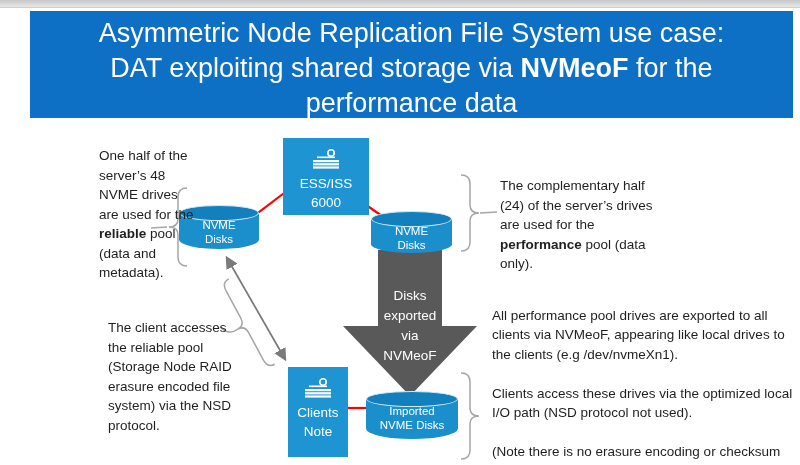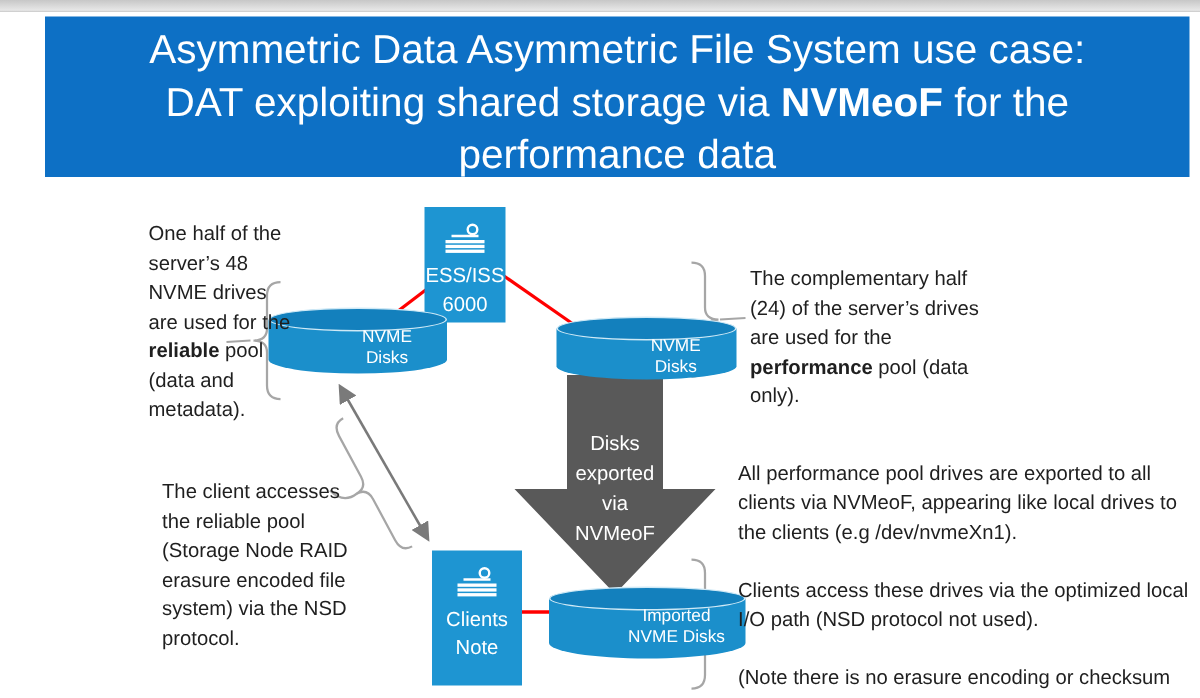--- a/index.html
+++ b/index.html
@@ -20,21 +20,20 @@
   .conn{position:absolute;left:0;top:0;z-index:1;}
   .node{
     position:absolute;background:#1e95d2;color:#fff;text-align:center;z-index:2;
     display:flex;flex-direction:column;align-items:center;
   }
   .node .nlabel{font-size:13.5px;line-height:19px;margin-top:4px;}
   .server-icon{margin-top:10px;}
   .cyl{
     position:absolute;background:#1b8fcb;z-index:2;color:#fff;text-align:center;
     border-radius:0 0 50% 50% / 0 0 26% 26%;
-    padding-left:39px;
   }
   .cyl::before{
     content:"";position:absolute;left:0;right:0;top:-8px;height:16px;
     background:#1380bd;border:1.5px solid #cfe9f6;border-radius:50%;box-sizing:border-box;
   }
   .cyl .clabel{position:relative;font-size:11.5px;line-height:14px;padding-top:5px;}
   .export-label{
     position:absolute;left:358px;top:286px;width:104px;z-index:3;
     color:#fff;font-size:13.5px;line-height:20px;text-align:center;white-space:pre-line;
   }
@@ -45,21 +44,21 @@
   .note p{margin:0;}
 </style>
 </head>
 <body>
 
 <div class="stage">
 
   <div class="top-divider"></div>
 
   <div class="title-banner">
-    <div>Asymmetric Data Asymmetric File System use case:</div>
+    <div>Asymmetric Node Replication File System use case:</div>
     <div><span>DAT exploiting shared storage via </span><b>NVMeoF</b><span> for the</span></div>
     <div>performance data</div>
   </div>
 
   <svg class="conn" width="800" height="465" viewBox="0 0 800 465">
     <defs>
       <marker id="arr" viewBox="0 0 10 10" refX="8" refY="5" markerWidth="7.5" markerHeight="7.5" orient="auto-start-reverse">
         <path d="M0,0 L10,5 L0,10 z" fill="#7a7a7a"></path>
       </marker>
     </defs>
@@ -79,21 +78,21 @@
     <line x1="480" y1="213" x2="497" y2="212" stroke="#a6a6a6" stroke-width="1.5"></line>
 
     <path d="M 461 373 Q 470 373 470 382 L 470 408 Q 470 416 479 416 Q 470 416 470 424 L 470 450 Q 470 459 461 459" fill="none" stroke="#a6a6a6" stroke-width="1.5"></path>
 
     <g transform="rotate(-28.3 250 322.5)">
       <path d="M 252 274 Q 244 274 244 283 L 244 314 Q 244 322.5 236 322.5 Q 244 322.5 244 331 L 244 362 Q 244 371 252 371" fill="none" stroke="#a6a6a6" stroke-width="1.5"></path>
     </g>
     <path d="M 220 327 Q 229 336 238 329" fill="none" stroke="#a6a6a6" stroke-width="1.5"></path>
   </svg>
 
-  <div class="node" style="left:283px;top:138px;width:54px;height:77px;">
+  <div class="node" style="left:283px;top:138px;width:86px;height:77px;">
     <svg class="server-icon" width="34" height="22" viewBox="0 0 34 22">
       <circle cx="22" cy="5" r="3.2" fill="none" stroke="#ffffff" stroke-width="1.6"></circle>
       <line x1="8" y1="9.3" x2="26" y2="9.3" stroke="#ffffff" stroke-width="1.6"></line>
       <rect x="4" y="12" width="26" height="2.2" fill="#ffffff"></rect>
       <rect x="4" y="15.2" width="26" height="2.2" fill="#ffffff"></rect>
       <rect x="4" y="18.4" width="26" height="2.2" fill="#ffffff"></rect>
     </svg>
     <div class="nlabel">
       <div>ESS/ISS</div>
       <div>6000</div>

